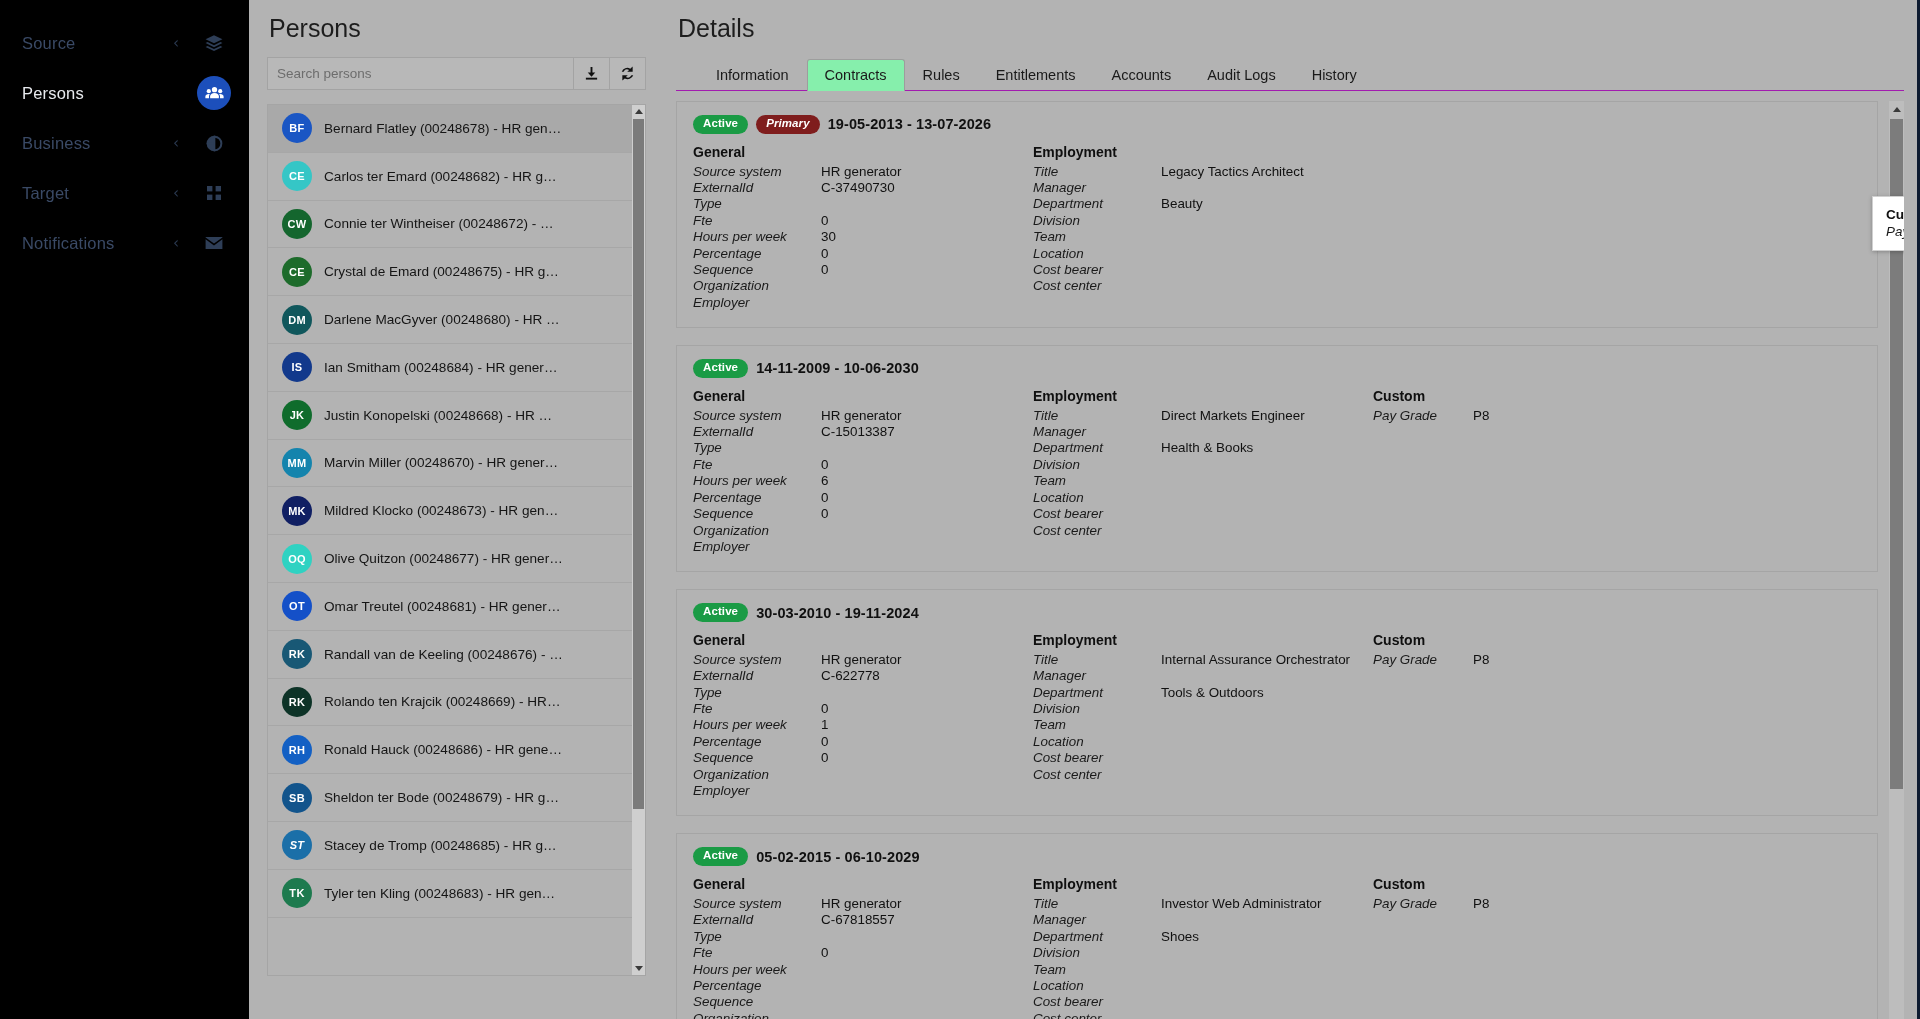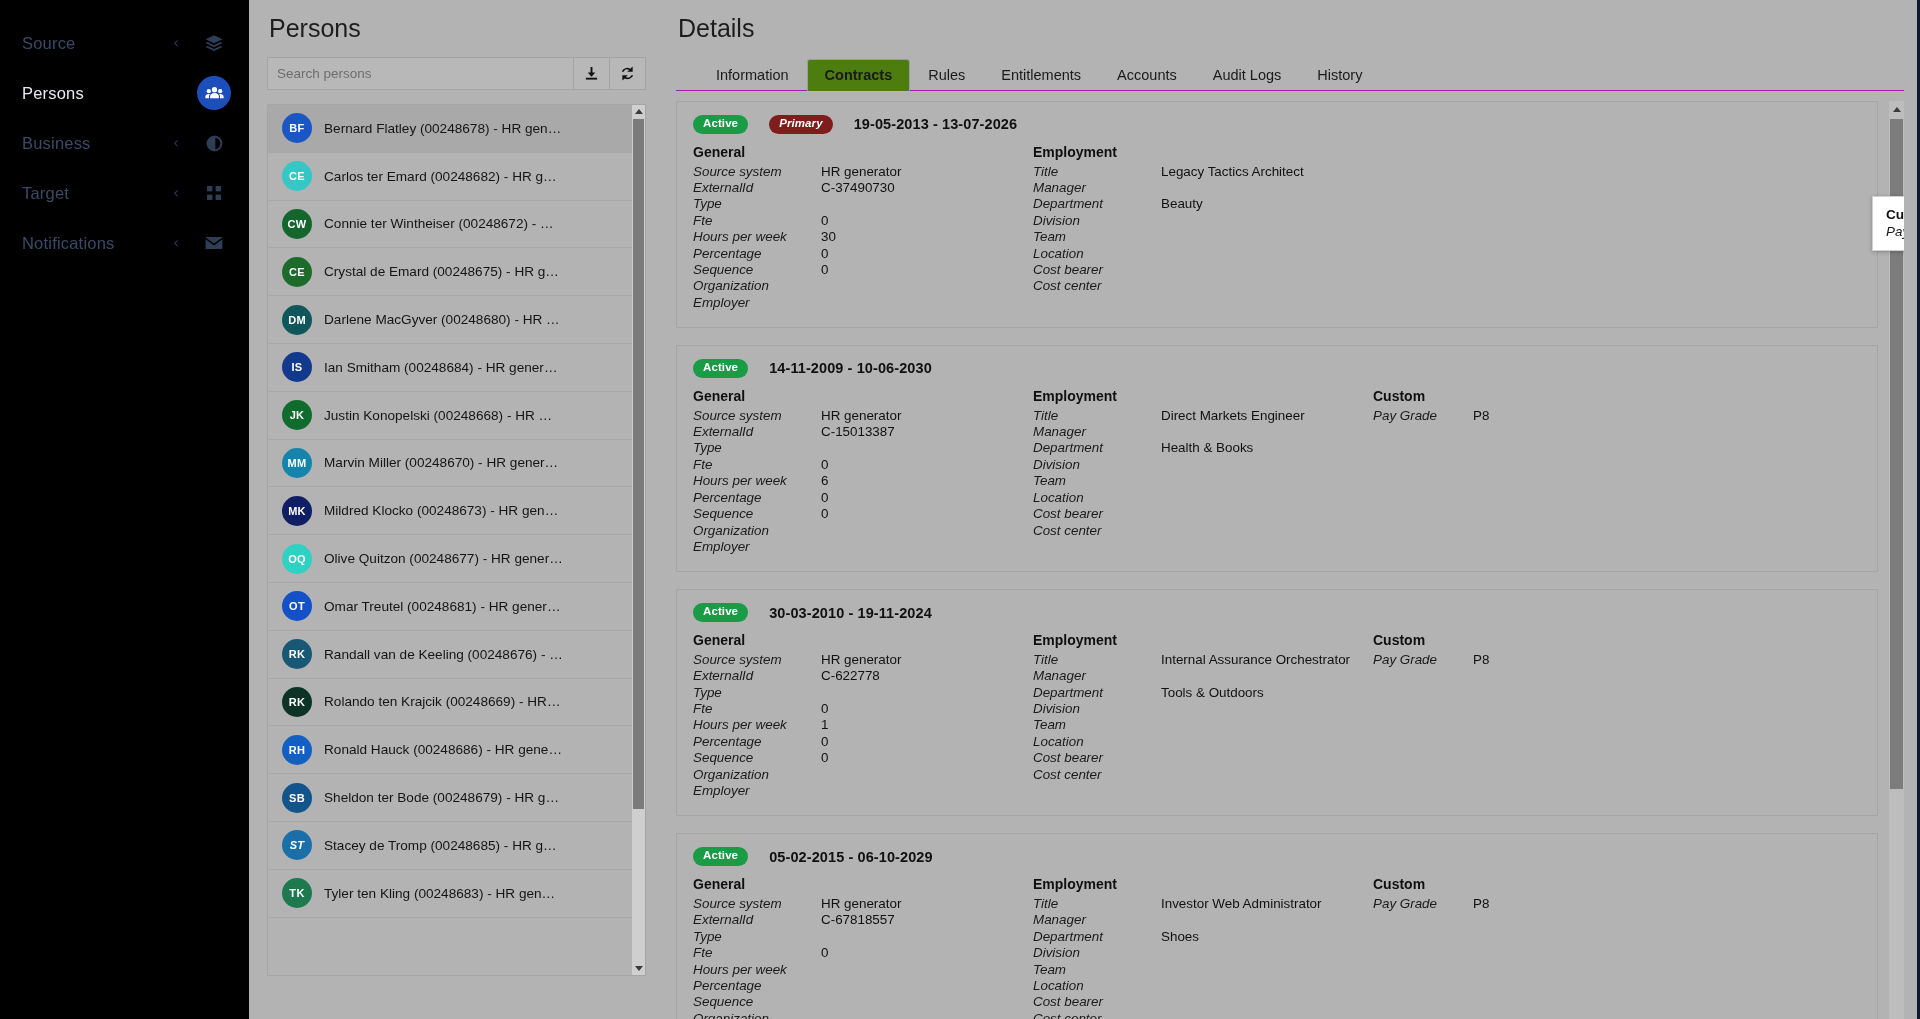--- a/index.html
+++ b/index.html
@@ -211,23 +211,23 @@
     color: #1a1a1a;
     padding: 7px 17px 8px 17px;
     cursor: pointer;
     border: 1px solid transparent;
     border-bottom: none;
     position: relative;
     top: 1px;
     white-space: nowrap;
   }
   .tab.active {
-    background: #4d7c0f;
+    background: #86efac;
     border-color: #9d9d9d;
-    font-weight: bold;
+    font-weight: normal;
     border-radius: 3px 3px 0 0;
   }
 
   .contracts-area {
     flex: 1;
     position: relative;
     overflow: hidden;
     padding-top: 10px;
   }
   .contracts-scroll {
@@ -238,21 +238,21 @@
   .contract-card {
     border: 1px solid #a5a5a5;
     background: #b3b3b3;
     padding: 13px 16px 16px 16px;
     margin-bottom: 17px;
     position: relative;
   }
   .card-head {
     display: flex;
     align-items: center;
-    gap: 21px;
+    gap: 8px;
     margin-bottom: 10px;
   }
   .badge {
     font-size: 11.5px;
     font-weight: bold;
     color: #fff;
     border-radius: 11px;
     padding: 3px 10px 4px 10px;
     line-height: 1;
     letter-spacing: .1px;

